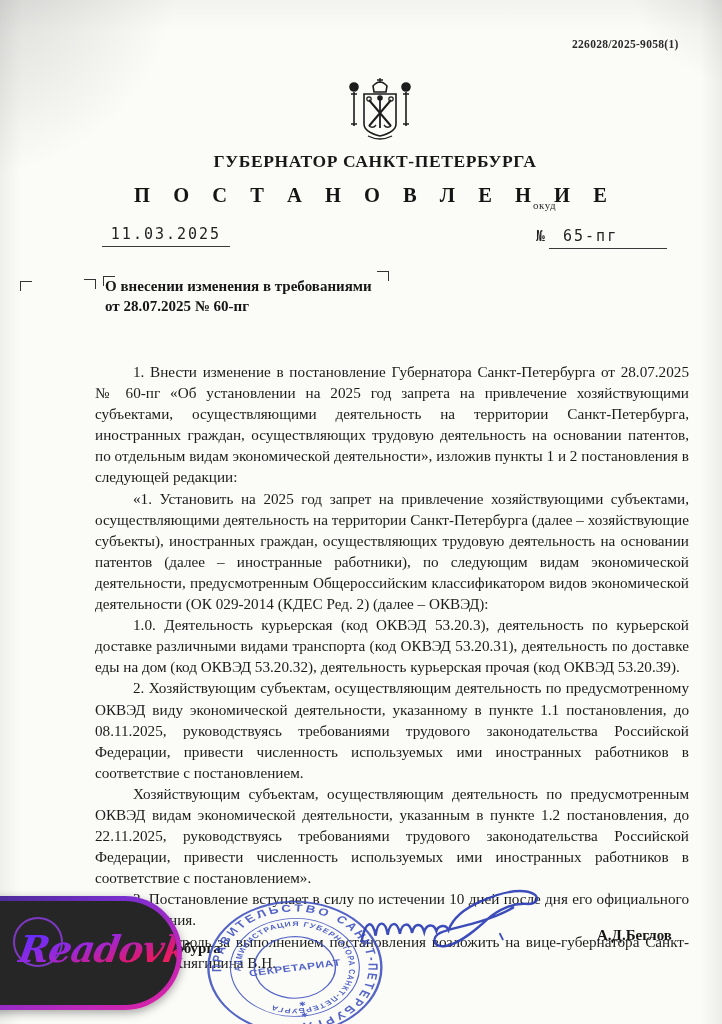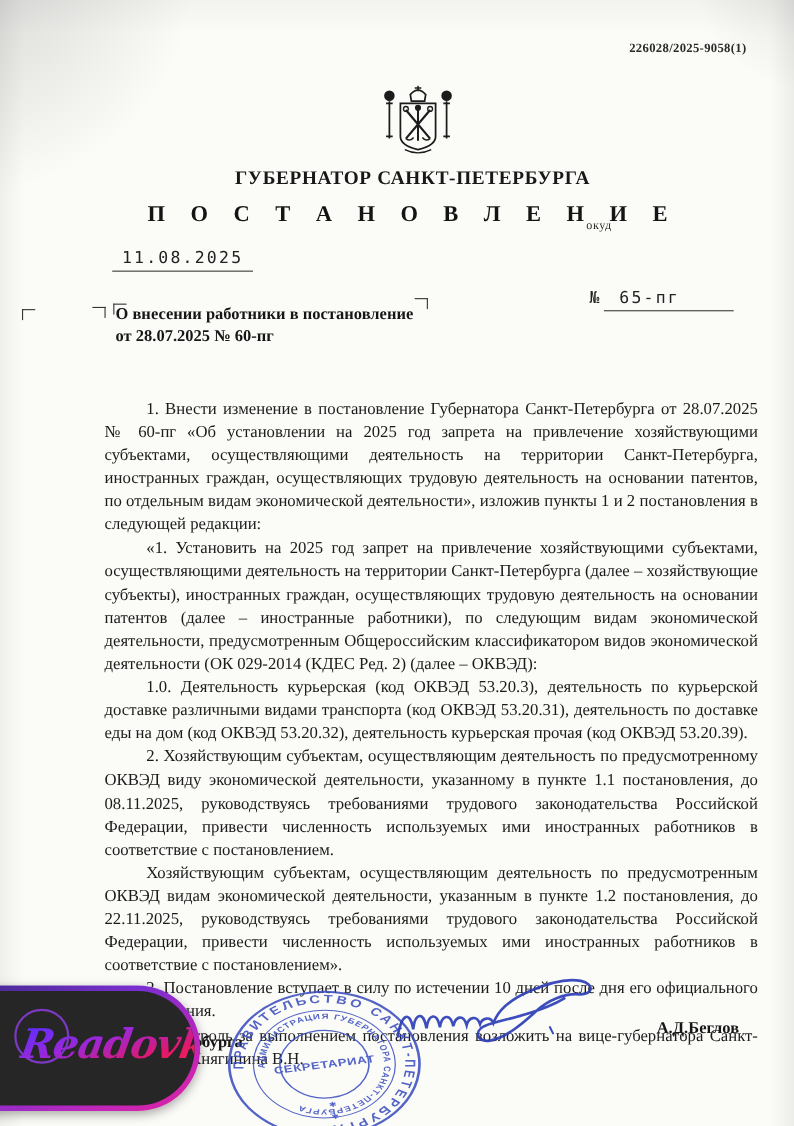--- a/index.html
+++ b/index.html
@@ -19,21 +19,21 @@
   .emblem{left:342px;top:74px;width:76px;height:72px;}
   .centerline{left:0;width:722px;text-align:center;transform:translateX(14px);}
   .orgname{top:151px;font-size:17.5px;font-weight:bold;letter-spacing:0.6px;color:#181818;}
   .doctype{top:184px;font-size:20.5px;font-weight:bold;letter-spacing:9px;color:#141414;}
   .okud{left:533px;top:199px;font-size:11px;font-weight:normal;color:#2a2a2a;letter-spacing:0.5px;}
   .mono{font-family:"DejaVu Sans Mono","Liberation Mono",monospace;}
   .datefield{left:102px;top:225px;width:128px;text-align:center;font-size:15px;letter-spacing:2px;
     border-bottom:1.4px solid #3a3a3a;padding-bottom:3px;color:#222;}
   .numfield{left:536px;top:227px;font-size:15px;color:#222;display:flex;align-items:baseline;}
   .numline{display:inline-block;width:104px;border-bottom:1.4px solid #3a3a3a;padding:0 0 3px 14px;
-    letter-spacing:2px;margin-left:4px;margin-top:34px;}
+    letter-spacing:2px;margin-left:4px;}
   .cm{width:11px;height:9px;}
   .cm-tl{border-top:1.6px solid #333;border-left:1.6px solid #333;}
   .cm-tr{border-top:1.6px solid #333;border-right:1.6px solid #333;}
   .title{left:105px;top:276px;width:310px;font-size:15px;font-weight:bold;line-height:20px;color:#161616;}
   .bodytext{left:95px;top:361px;width:594px;font-size:15.2px;line-height:21.1px;text-align:justify;color:#1b1b1b;}
   .bodytext p{margin:0;text-indent:38px;}
   .sig-post{left:95px;top:915px;font-size:15px;font-weight:bold;line-height:22px;color:#161616;z-index:2;}
   .signer{left:597px;top:927px;font-size:15px;font-weight:bold;color:#161616;z-index:2;}
   .stamp{left:200px;top:880px;width:184px;height:184px;z-index:3;
     transform:scaleY(0.76) rotate(-9deg);transform-origin:50% 40%;opacity:0.88;}
@@ -84,33 +84,33 @@
       <circle cx="38" cy="24" r="2" fill="#1c1c1c"></circle>
 
       <path d="M26 62 Q38 68 50 62" stroke-width="1.3"></path>
     </g>
   </svg>
 
   <div class="abs centerline orgname">ГУБЕРНАТОР САНКТ-ПЕТЕРБУРГА</div>
   <div class="abs centerline doctype">П О С Т А Н О В Л Е Н И Е</div>
   <div class="abs okud">окуд</div>
 
-  <div class="abs mono datefield">11.08.2025</div>
+  <div class="abs mono datefield">11.03.2025</div>
   <div class="abs mono numfield">
     <span>№</span>
     <span class="numline">65-пг</span>
   </div>
 
   <div class="abs cm cm-tl" style="left:20px;top:281px;"></div>
   <div class="abs cm cm-tr" style="left:84px;top:279px;"></div>
   <div class="abs cm cm-tl" style="left:103px;top:276px;"></div>
   <div class="abs cm cm-tr" style="left:377px;top:271px;"></div>
 
   <div class="abs title">
-    <div>О внесении работники в постановление</div>
+    <div>О внесении изменения в требованиями</div>
     <div>от 28.07.2025 № 60-пг</div>
   </div>
 
   <div class="abs bodytext">
     <p>1. Внести изменение в постановление Губернатора Санкт-Петербурга от 28.07.2025 № 60-пг «Об установлении на 2025 год запрета на привлечение хозяйствующими субъектами, осуществляющими деятельность на территории Санкт-Петербурга, иностранных граждан, осуществляющих трудовую деятельность на основании патентов, по отдельным видам экономической деятельности», изложив пункты 1 и 2 постановления в следующей редакции:</p>
     <p>«1. Установить на 2025 год запрет на привлечение хозяйствующими субъектами, осуществляющими деятельность на территории Санкт-Петербурга (далее – хозяйствующие субъекты), иностранных граждан, осуществляющих трудовую деятельность на основании патентов (далее – иностранные работники), по следующим видам экономической деятельности, предусмотренным Общероссийским классификатором видов экономической деятельности (ОК 029-2014 (КДЕС Ред. 2) (далее – ОКВЭД):</p>
     <p>1.0. Деятельность курьерская (код ОКВЭД 53.20.3), деятельность по курьерской доставке различными видами транспорта (код ОКВЭД 53.20.31), деятельность по доставке еды на дом (код ОКВЭД 53.20.32), деятельность курьерская прочая (код ОКВЭД 53.20.39).</p>
     <p>2. Хозяйствующим субъектам, осуществляющим деятельность по предусмотренному ОКВЭД виду экономической деятельности, указанному в пункте 1.1 постановления, до 08.11.2025, руководствуясь требованиями трудового законодательства Российской Федерации, привести численность используемых ими иностранных работников в соответствие с постановлением.</p>
     <p>Хозяйствующим субъектам, осуществляющим деятельность по предусмотренным ОКВЭД видам экономической деятельности, указанным в пункте 1.2 постановления, до 22.11.2025, руководствуясь требованиями трудового законодательства Российской Федерации, привести численность используемых ими иностранных работников в соответствие с постановлением».</p>
     <p>2. Постановление вступает в силу по истечении 10 дней после дня его официального опубликования.</p>

